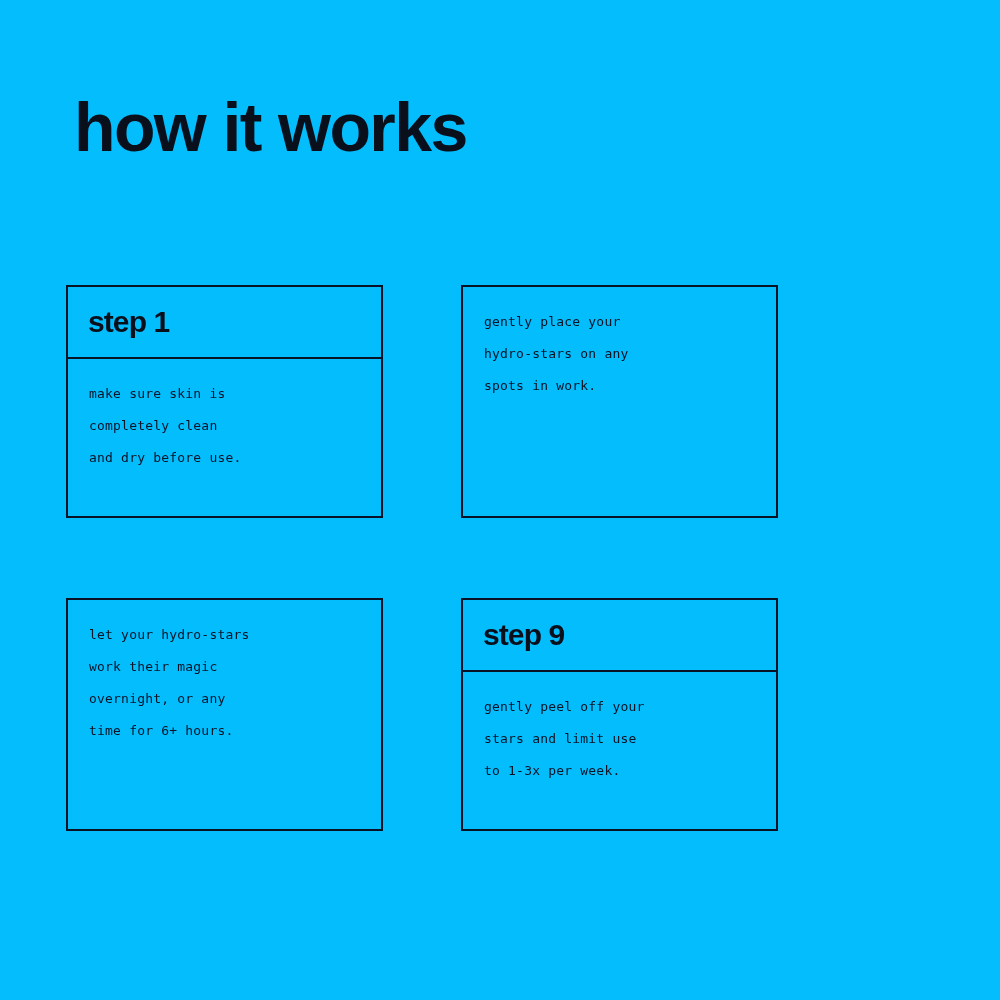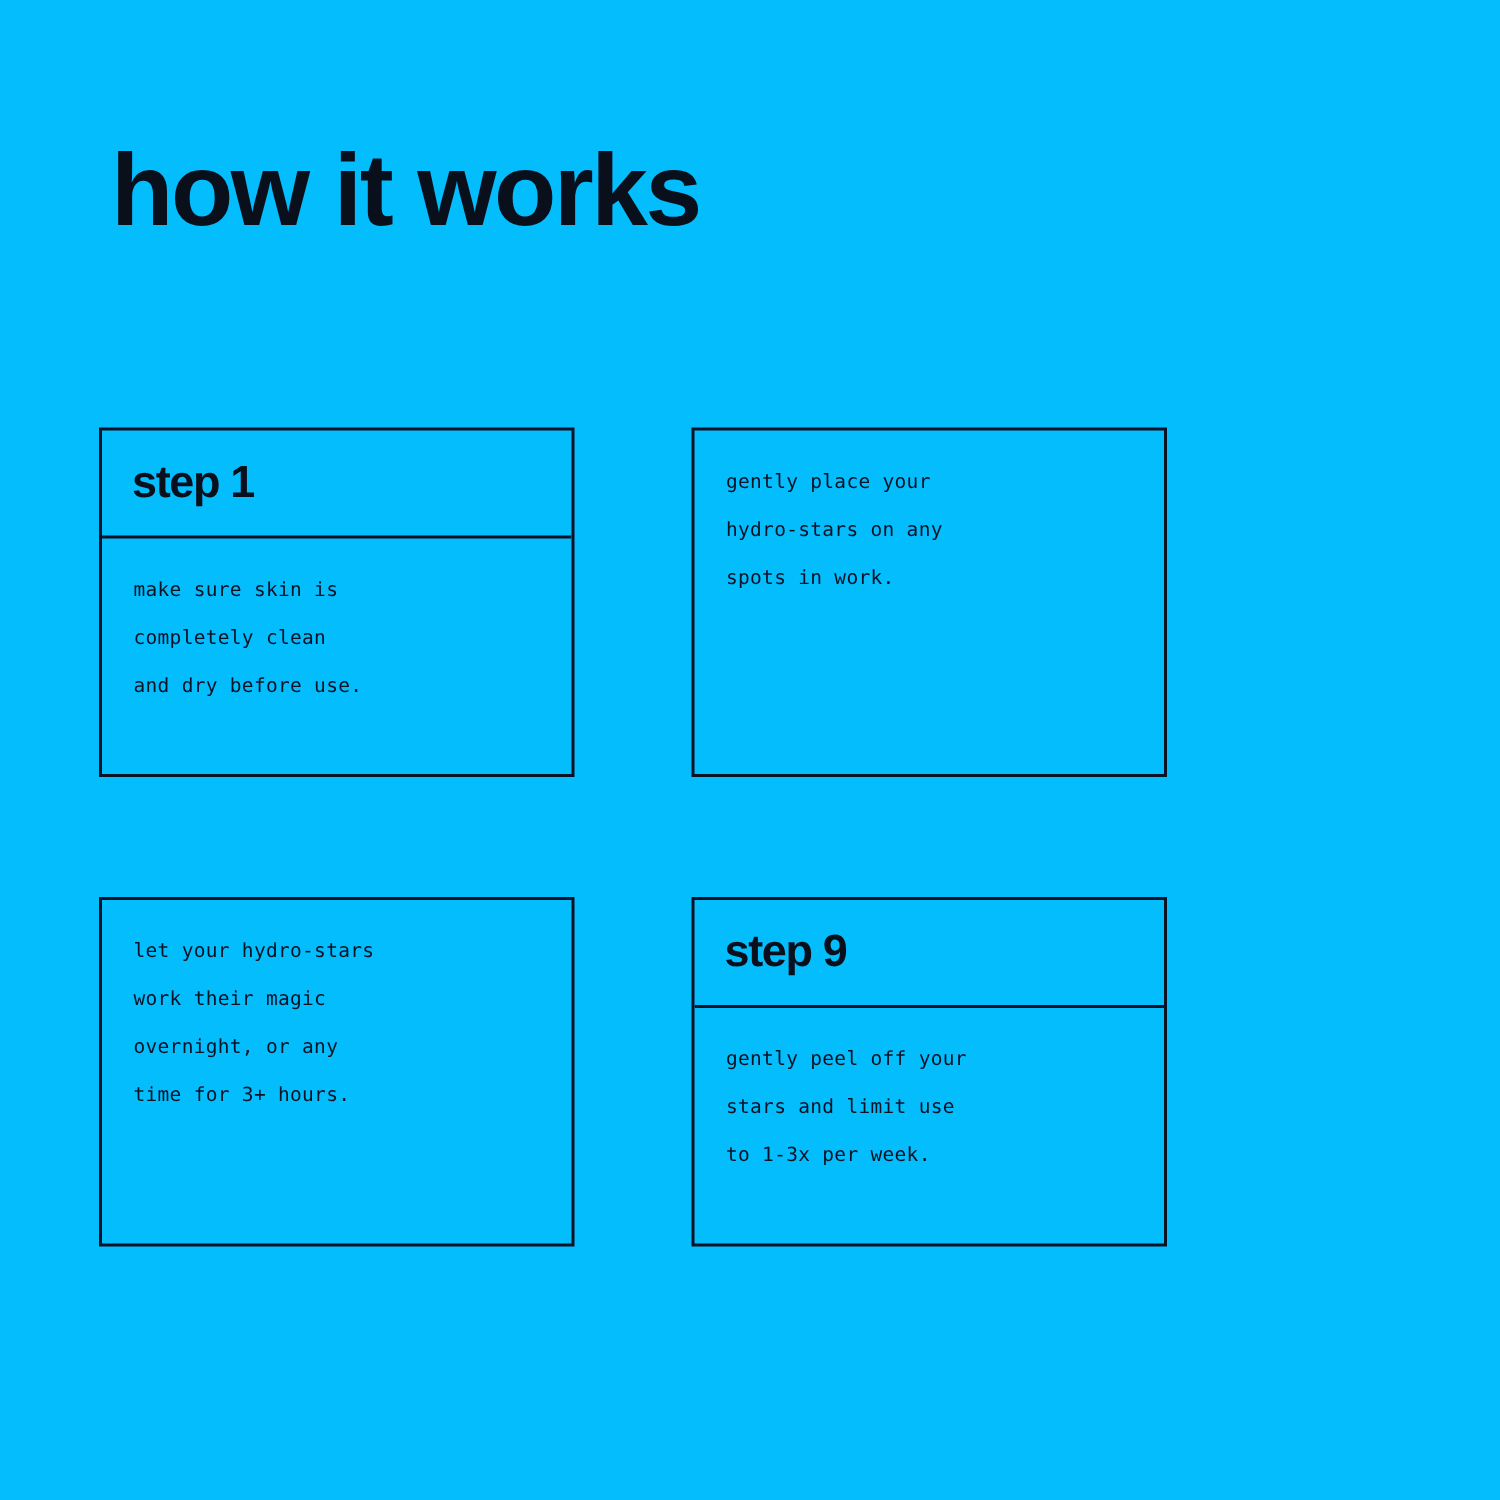--- a/index.html
+++ b/index.html
@@ -121,21 +121,21 @@
 hydro-stars on any
 spots in work.</p>
       </div>
     </div>
 
     <div class="step-card">
       <div class="step-card-body">
         <p class="step-card-text">let your hydro-stars
 work their magic
 overnight, or any
-time for 3+ hours.</p>
+time for 6+ hours.</p>
       </div>
     </div>
 
     <div class="step-card">
       <div class="step-card-header">
         <span class="step-card-title">step 9</span>
       </div>
       <div class="step-card-body">
         <p class="step-card-text">gently peel off your
 stars and limit use

